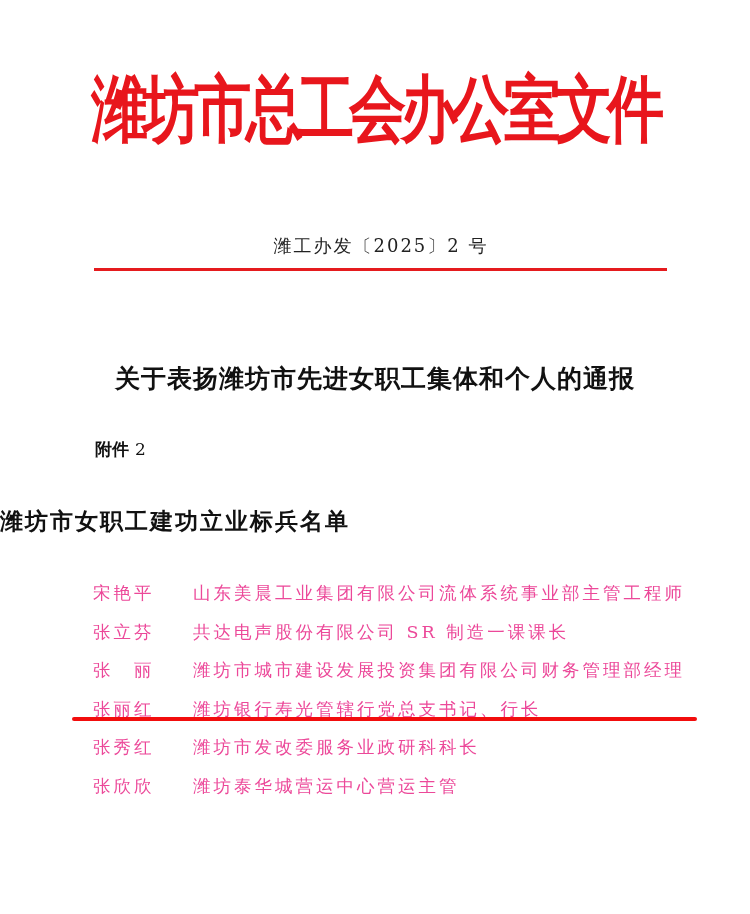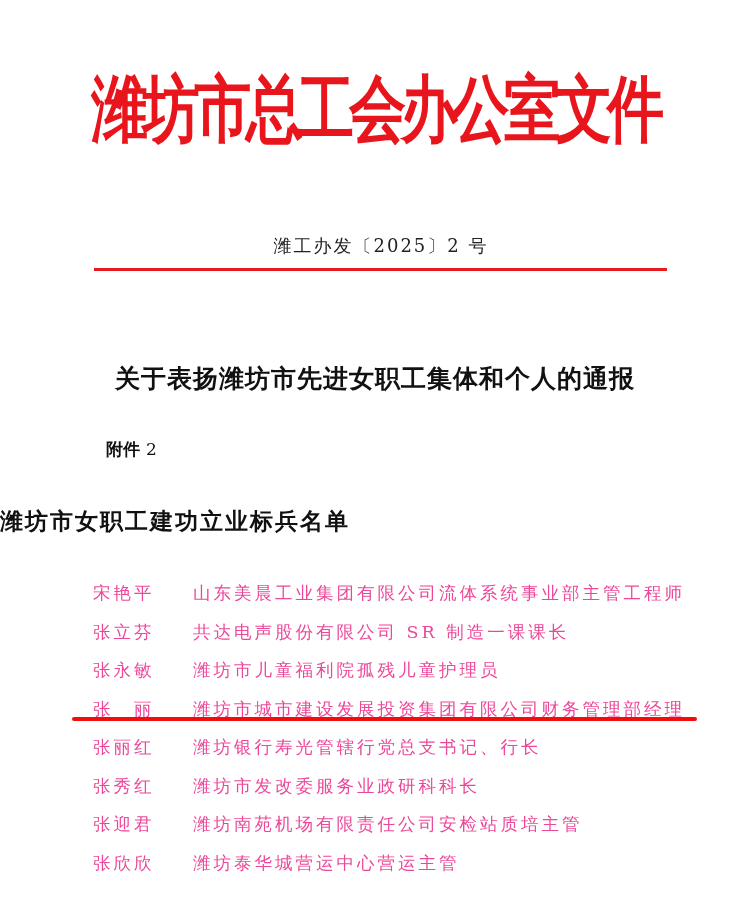--- a/index.html
+++ b/index.html
@@ -56,21 +56,21 @@
       width: 750px;
       text-align: center;
       font-size: 25px;
       font-weight: bold;
       color: #111;
       letter-spacing: 1px;
     }
     .attachment {
       position: absolute;
       top: 438px;
-      left: 106px;
+      left: 95px;
       font-size: 17px;
       font-weight: bold;
       color: #111;
     }
     .attachment .num { font-weight: normal; }
     .list-title {
       position: absolute;
       top: 506px;
       left: 0;
       width: 750px;
@@ -135,40 +135,32 @@
   <div class="roster">
     <div class="row">
       <span class="name">宋艳平</span>
       <span class="title">山东美晨工业集团有限公司流体系统事业部主管工程师</span>
     </div>
     <div class="row">
       <span class="name">张立芬</span>
       <span class="title">共达电声股份有限公司 SR 制造一课课长</span>
     </div>
     <div class="row">
-      <span class="name">张永敏</span>
-      <span class="title">潍坊市儿童福利院孤残儿童护理员</span>
-    </div>
-    <div class="row">
       <span class="name">张　丽</span>
       <span class="title">潍坊市城市建设发展投资集团有限公司财务管理部经理</span>
     </div>
     <div class="row">
       <span class="name">张丽红</span>
       <span class="title">潍坊银行寿光管辖行党总支书记、行长</span>
     </div>
     <div class="row">
       <span class="name">张秀红</span>
       <span class="title">潍坊市发改委服务业政研科科长</span>
     </div>
     <div class="row">
-      <span class="name">张迎君</span>
-      <span class="title">潍坊南苑机场有限责任公司安检站质培主管</span>
-    </div>
-    <div class="row">
       <span class="name">张欣欣</span>
       <span class="title">潍坊泰华城营运中心营运主管</span>
     </div>
   </div>
 
   <div class="highlight-underline"></div>
 
 </div>
 
 </body></html>

